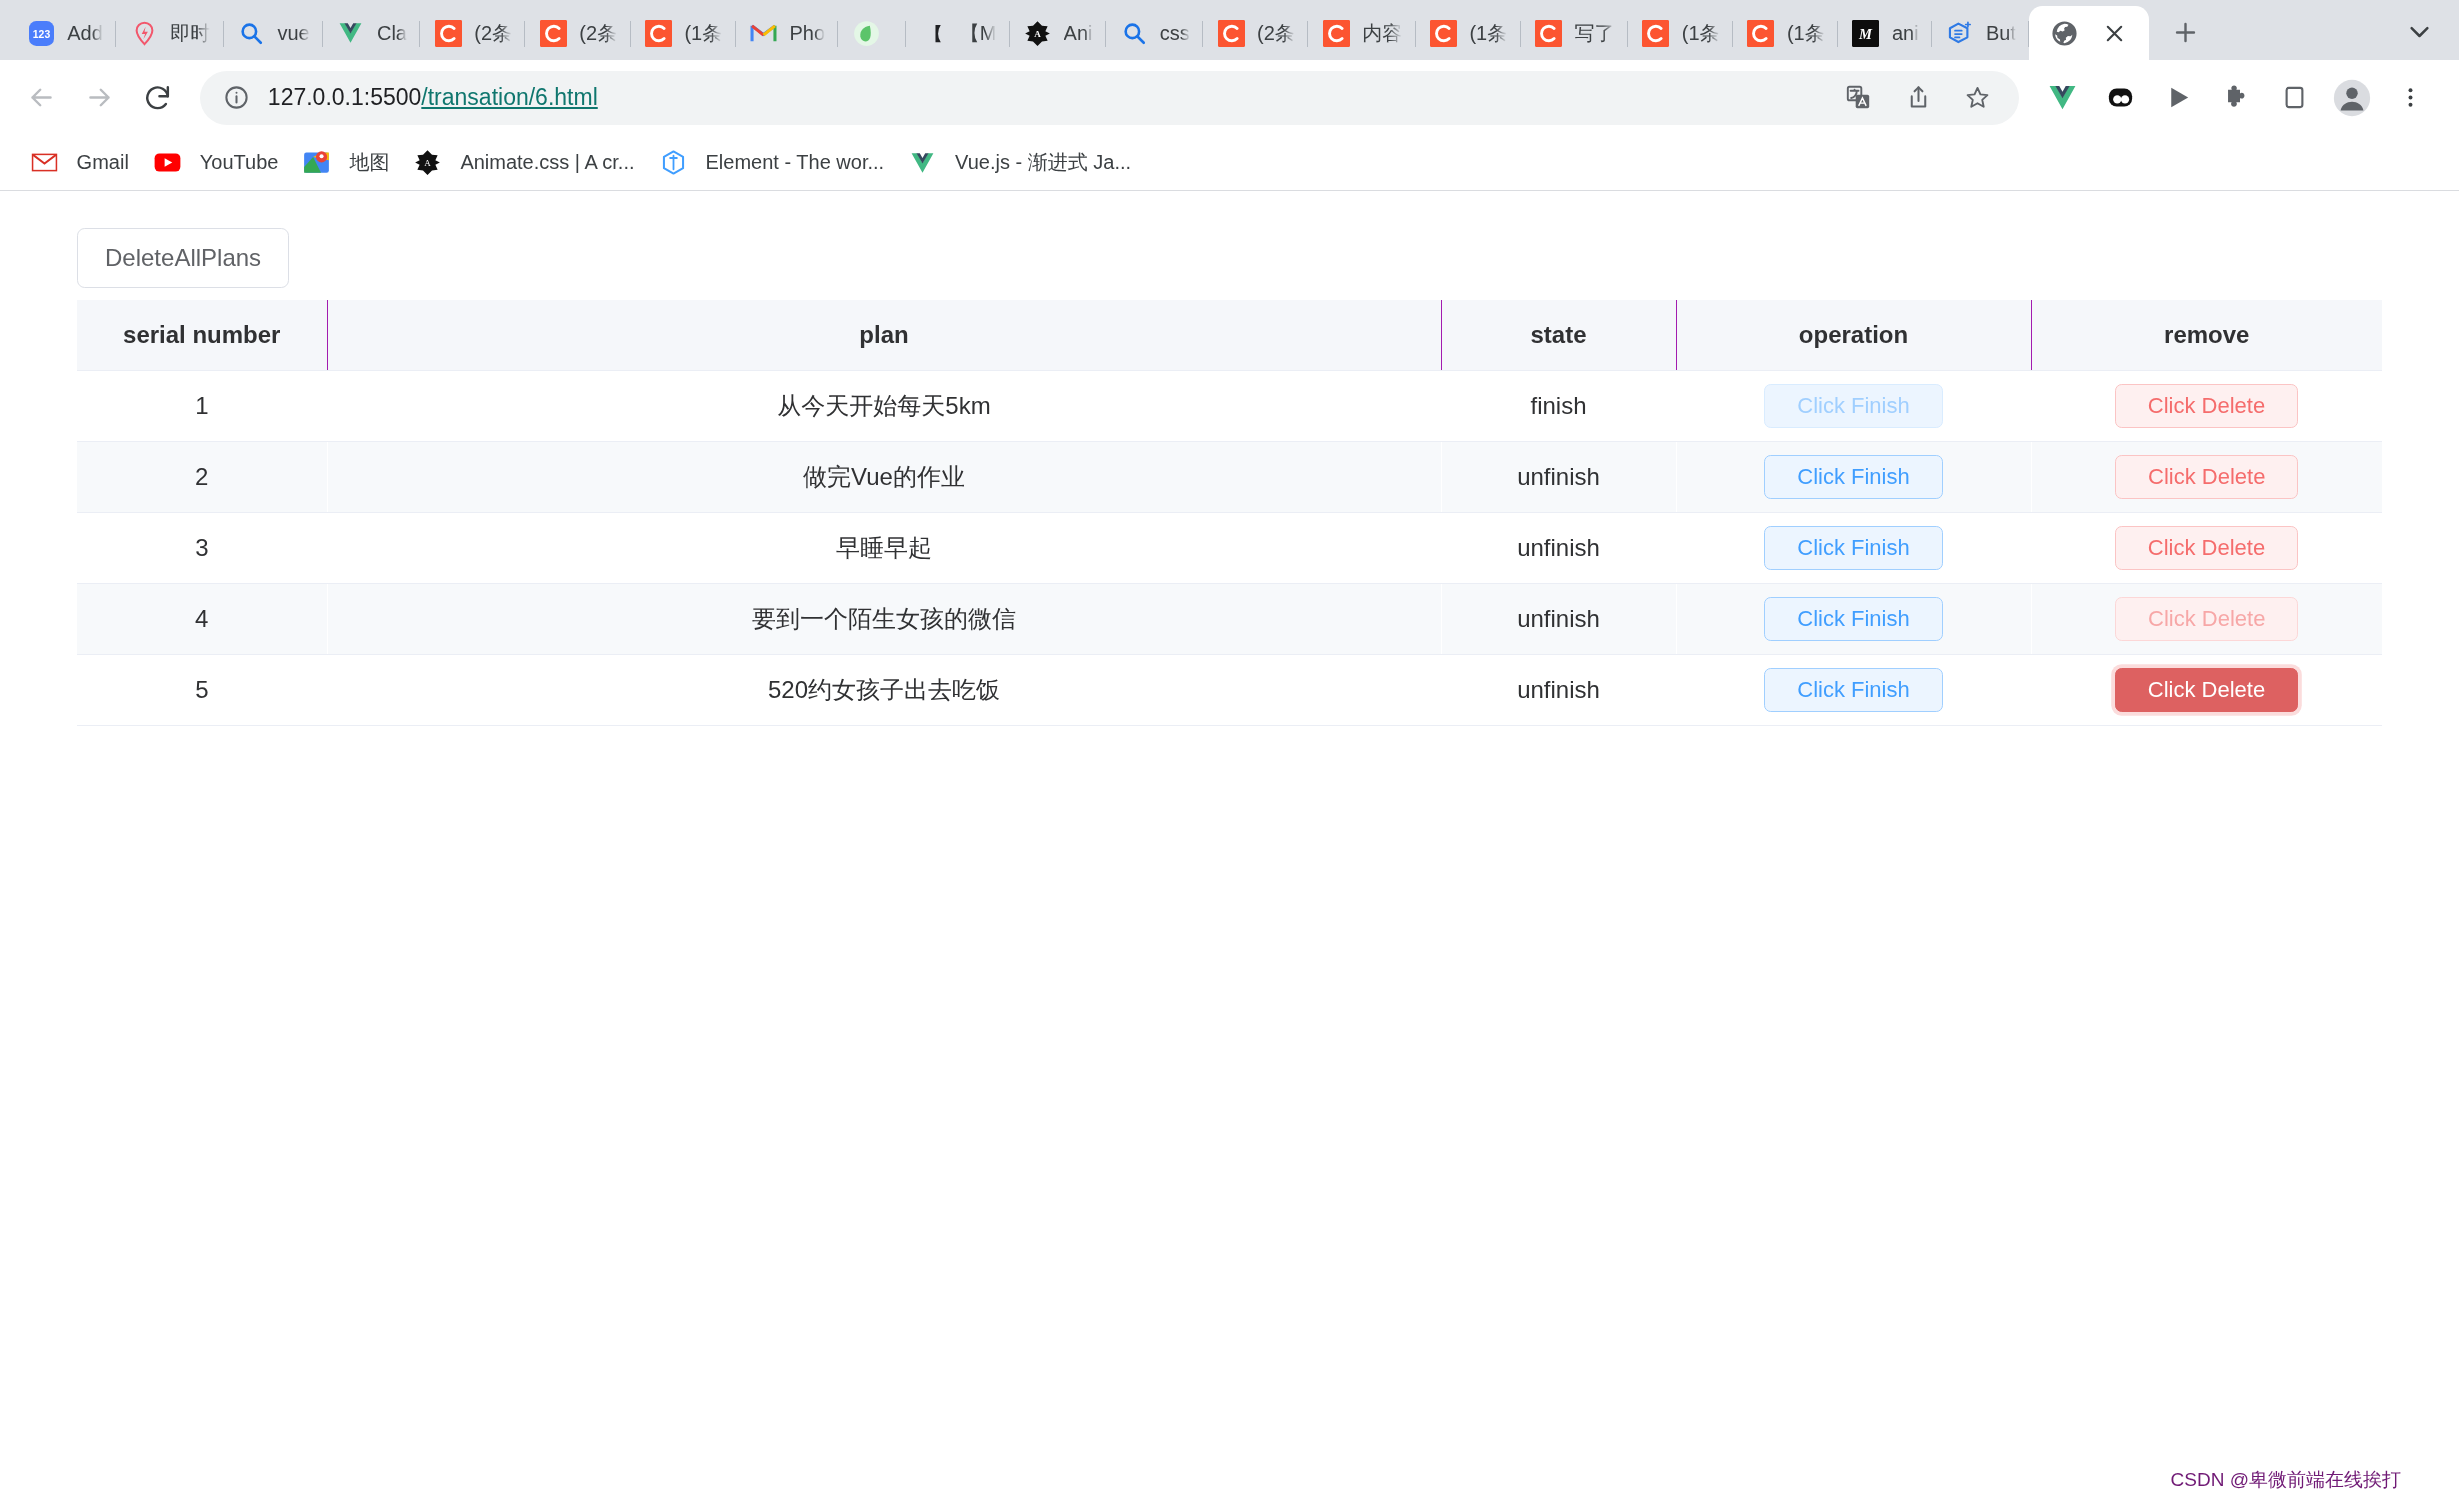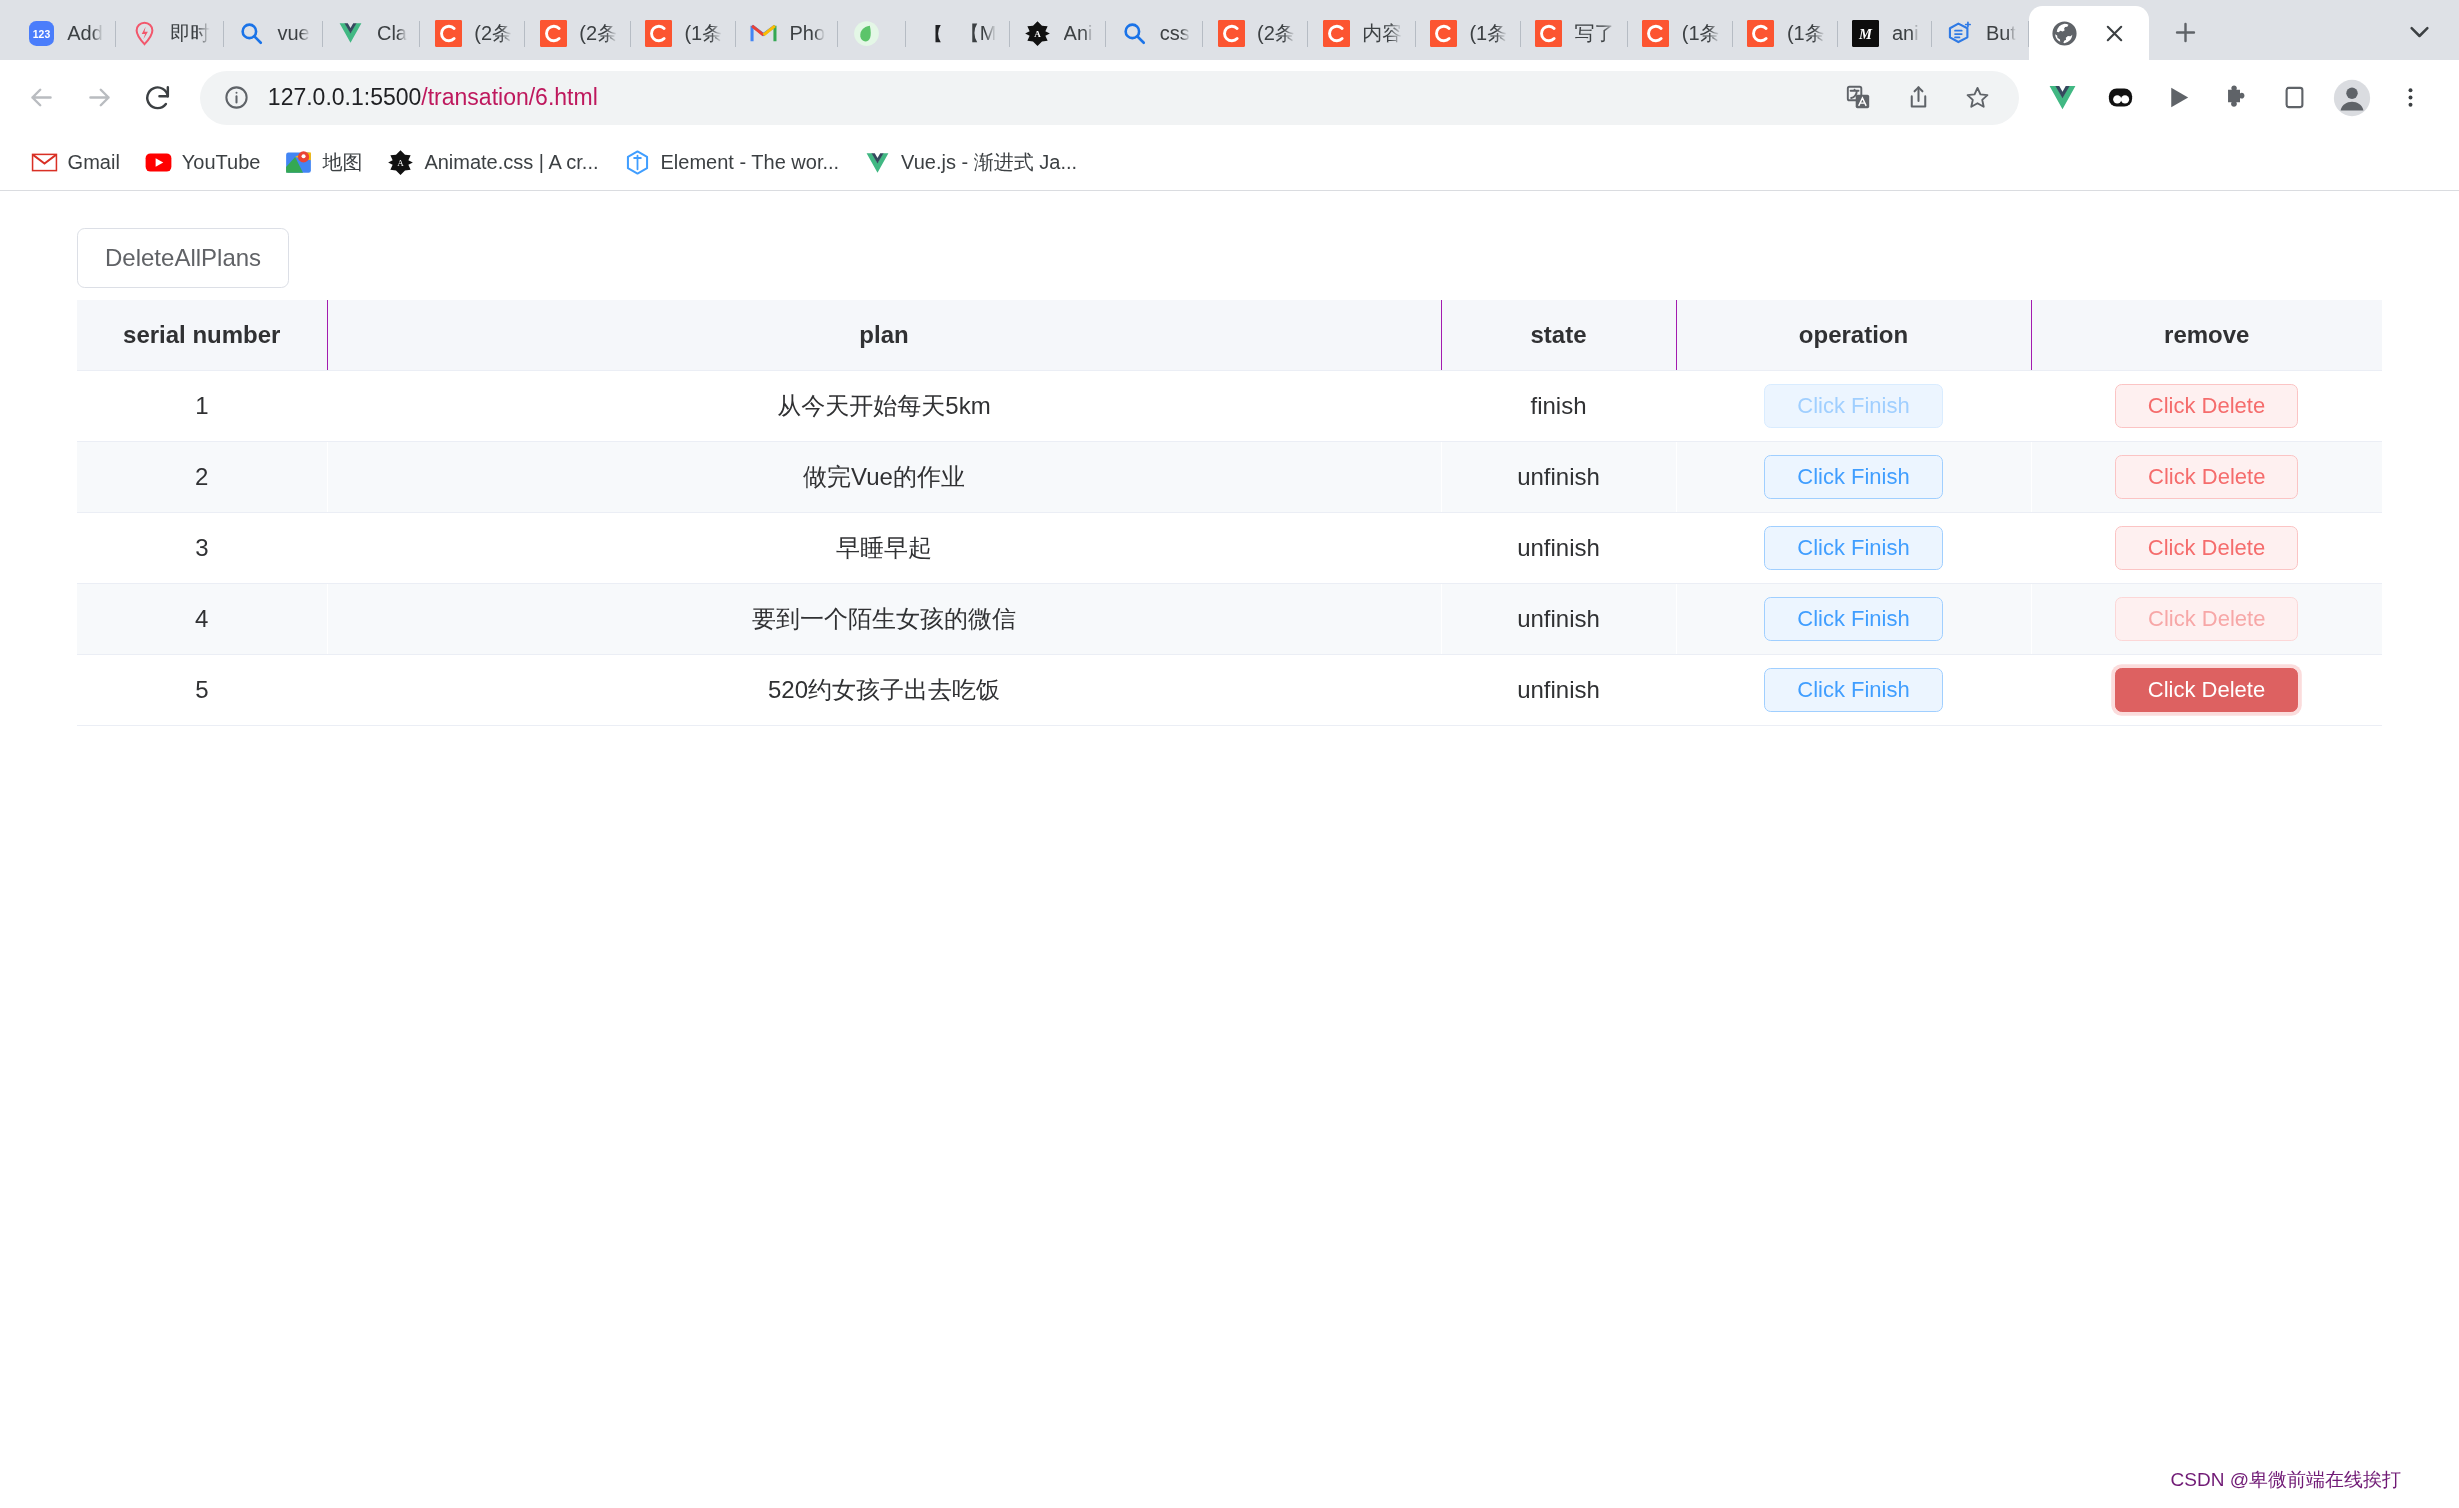--- a/index.html
+++ b/index.html
@@ -128,36 +128,36 @@
     color: #5f6368; margin-right: 15.4px;
   }
   .omni-url {
     flex: 1;
     font-size: 23px;
     color: #202124;
     white-space: nowrap;
     overflow: hidden;
     min-width: 0;
   }
-  .omni-url .dim { color: #be185d; }
+  .omni-url .dim { color: #0f766e; text-decoration: underline; }
   .omni-actions { display: flex; align-items: center; gap: 3.8px; flex: none; }
 
   
   .bookmarks {
     height: 56px;
     background: #ffffff;
     display: flex;
     align-items: center;
     padding: 0 17.3px 0 21px;
     gap: 5.8px;
     flex: none;
     border-bottom: 1px solid #dadce0;
   }
   .bm {
-    display: flex; align-items: center; gap: 10px;
+    display: flex; align-items: center; gap: 19px;
     padding: 6.7px 9.6px;
     border-radius: 5.8px;
     font-size: 20px;
     color: #3c4043;
     white-space: nowrap;
     flex: none;
   }
   .bm-ico {
     width: 27px; height: 27px; flex: none;
     display: flex; align-items: center; justify-content: center;

